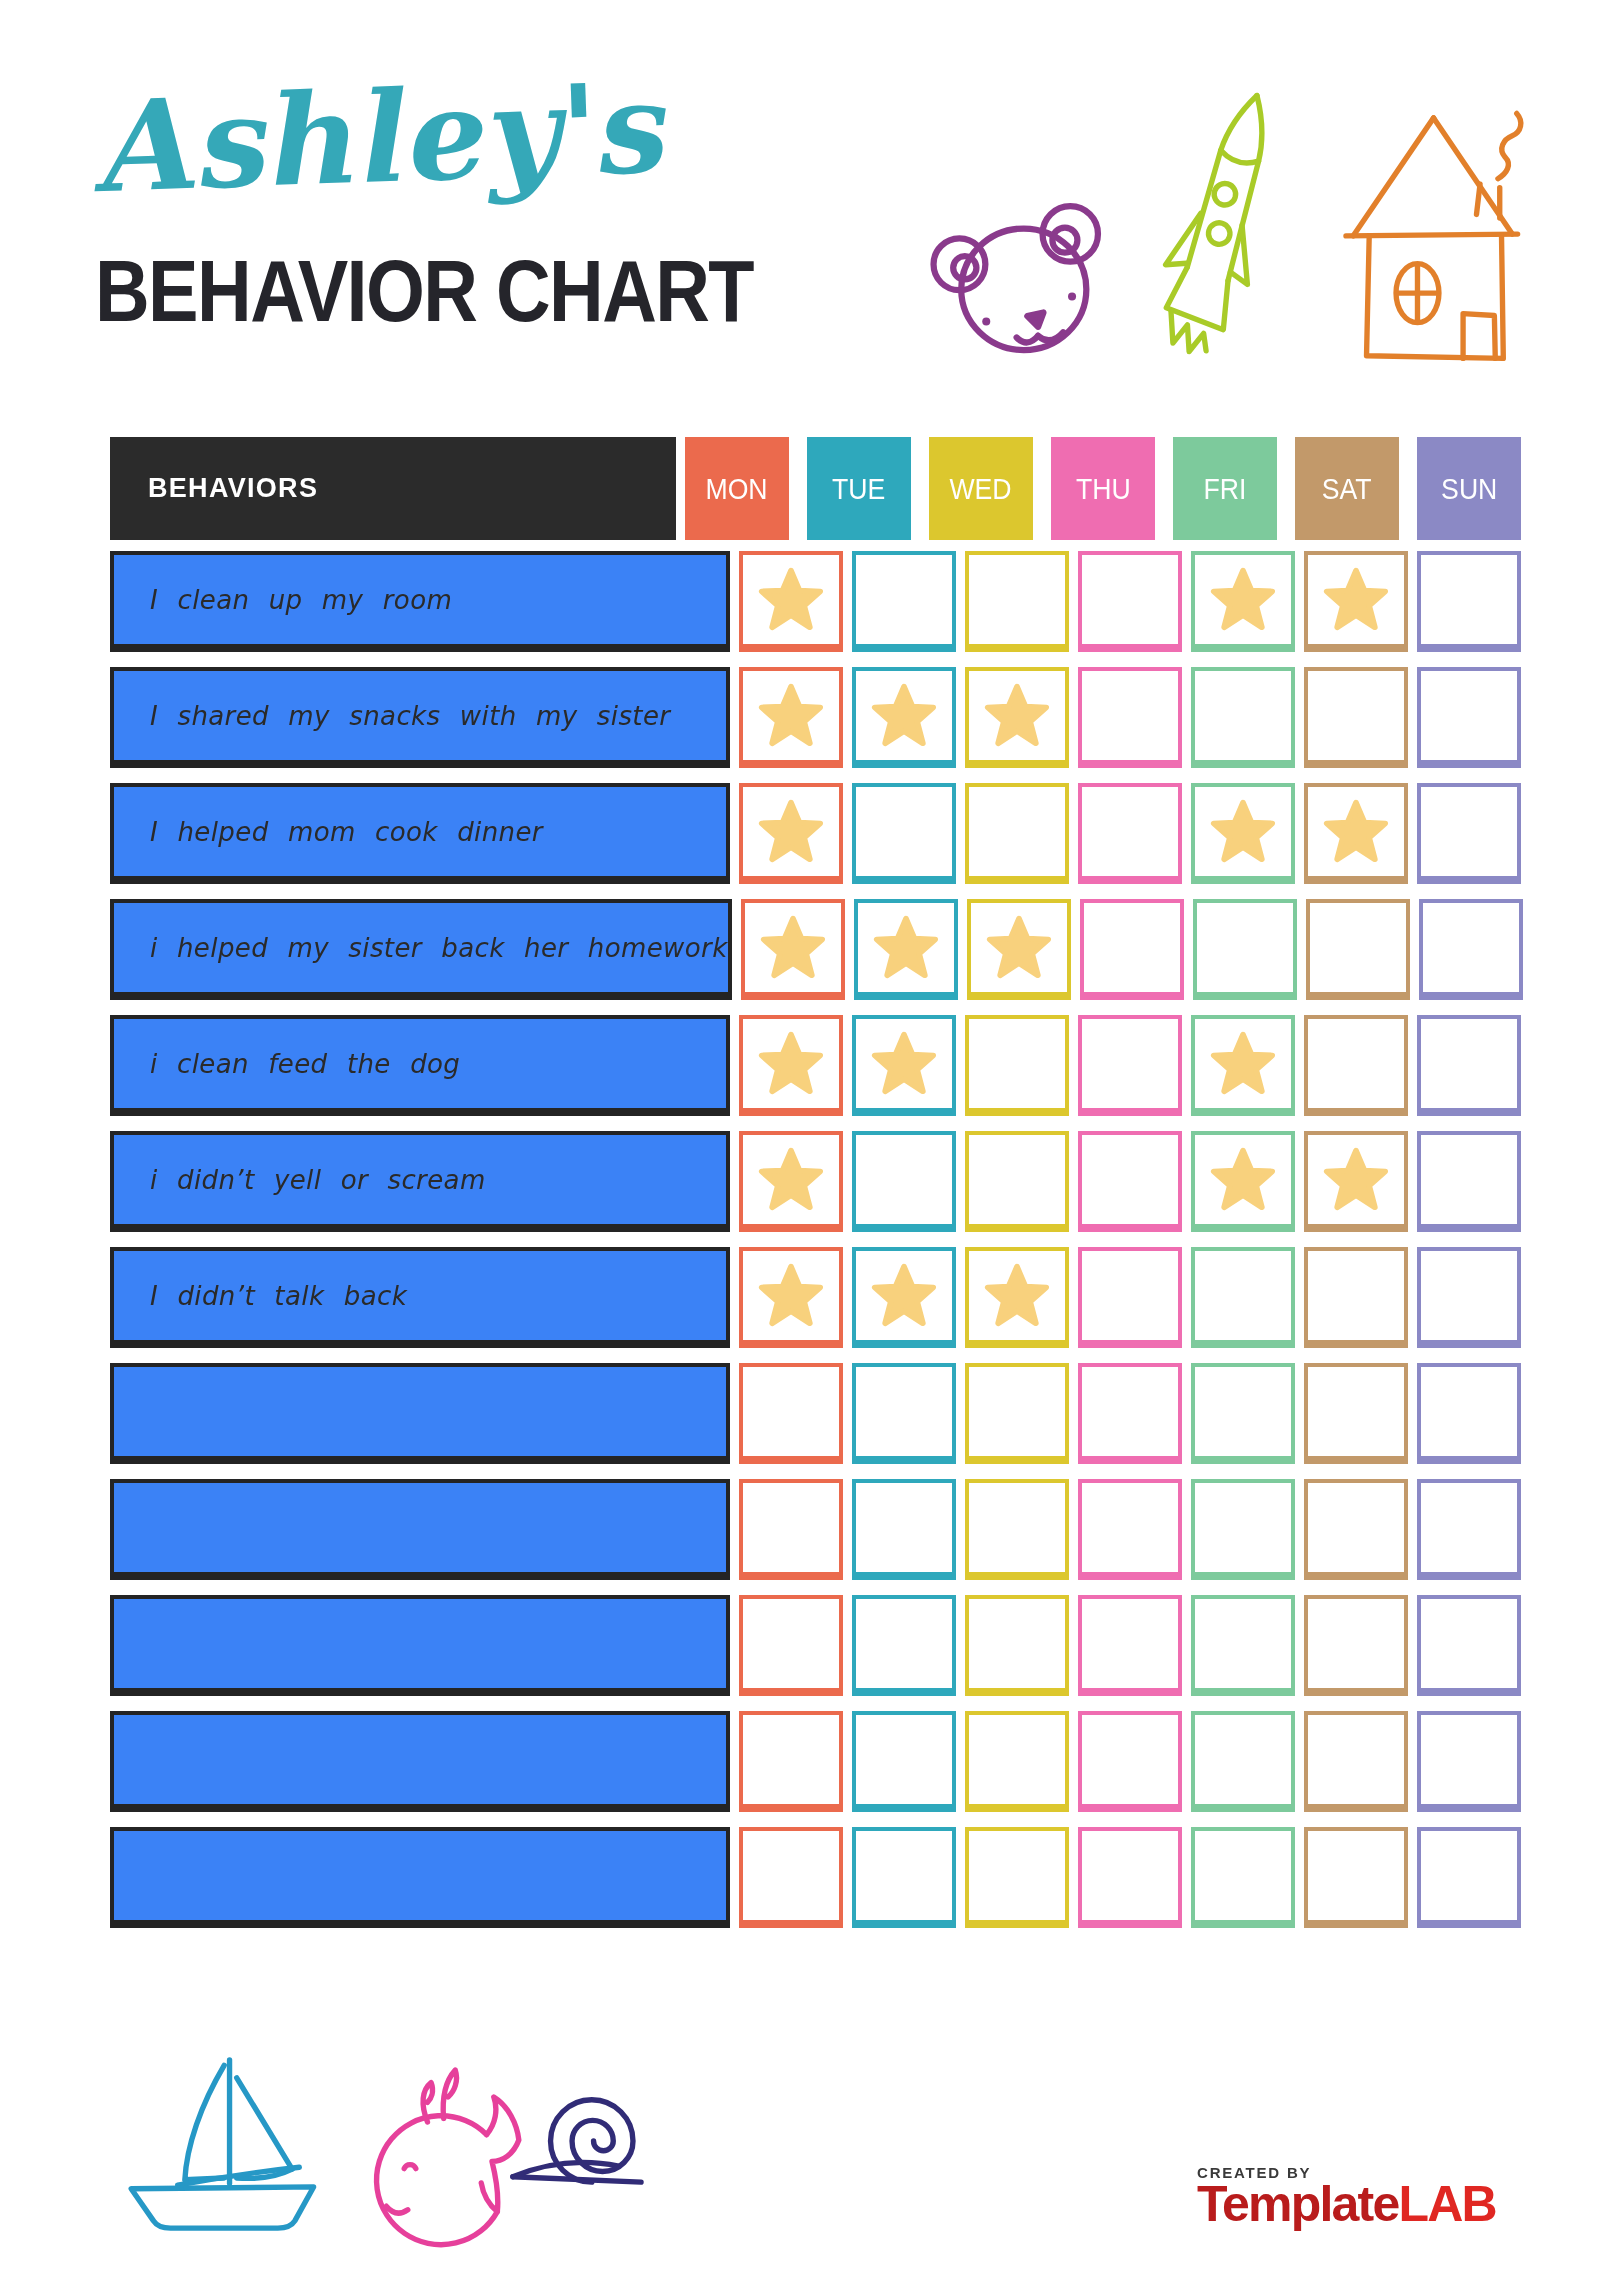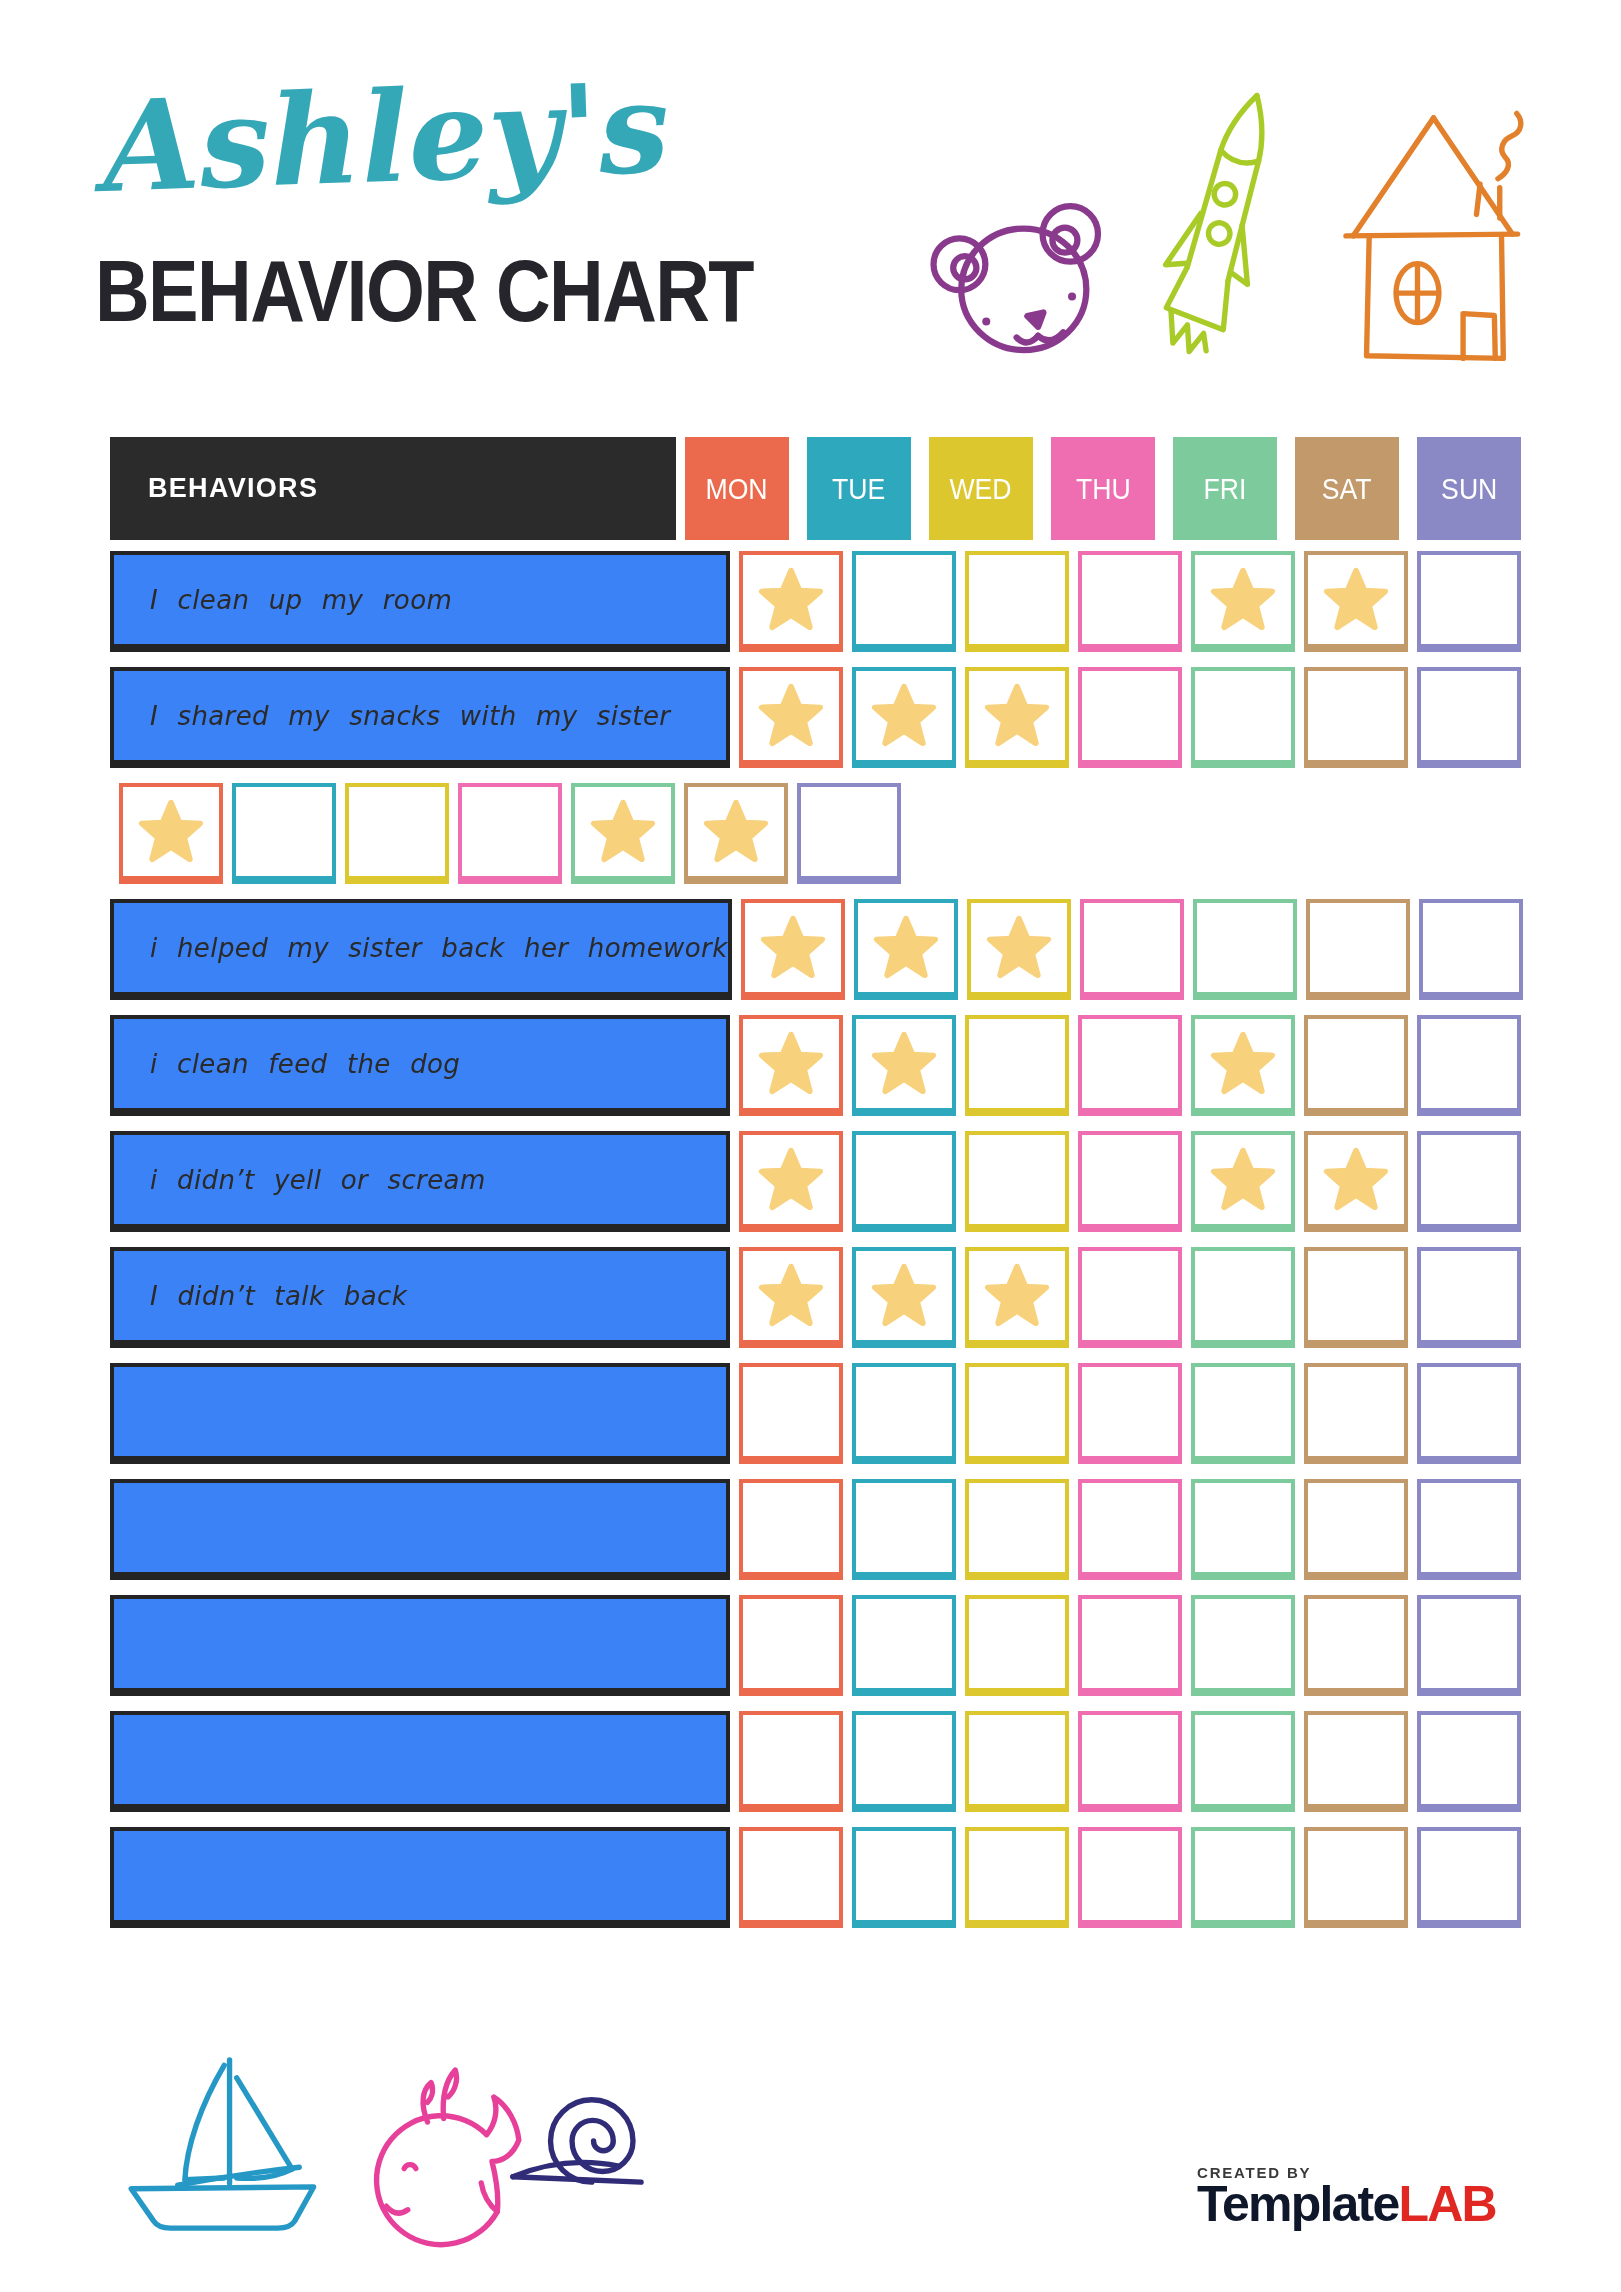--- a/index.html
+++ b/index.html
@@ -185,20 +185,21 @@
               </svg>
             </span>
           </div>
           <div class="cell" style="border-color: rgb(239, 109, 177);"></div>
           <div class="cell" style="border-color: rgb(125, 202, 156);"></div>
           <div class="cell" style="border-color: rgb(194, 153, 106);"></div>
           <div class="cell" style="border-color: rgb(139, 137, 197);"></div>
         </div>
       </div>
       <div class="row">
+        <div class="row-label">I helped mom cook dinner</div>
         <div class="cells">
           <div class="cell" style="border-color: rgb(235, 106, 77);">
             <span class="star-icon">
               <svg width="68" height="66" viewBox="0 0 72 70">
                 <polygon points="36,5 45,26 67,27 50,42 56,65 36,52 16,65 22,42 5,27 27,26" fill="#F8D17D" stroke="#F8D17D" stroke-width="6" stroke-linejoin="round"></polygon>
               </svg>
             </span>
           </div>
           <div class="cell" style="border-color: rgb(46, 168, 188);"></div>
           <div class="cell" style="border-color: rgb(220, 199, 46);"></div>
@@ -425,17 +426,17 @@
   <div class="doodle" style="left: 502px; top: 2080px; width: 184px; height: 121px; color: rgb(49, 44, 119);">
     <svg viewBox="0 0 205 135" fill="none" stroke="currentColor" stroke-width="6" stroke-linecap="round" stroke-linejoin="round">
       <path d="M12 108 C50 92 90 88 130 96"></path>
       <path d="M12 108 L155 114"></path>
       <path d="M100 114 a46 46 0 1 1 46 -46 a34 34 0 1 1 -68 0 a23 23 0 1 1 46 0 a11 11 0 1 1 -22 0"></path>
     </svg>
   </div>
 
   <div class="logo">
     <div class="logo-createdby">CREATED BY</div>
-    <div class="logo-brand"><span style="color: #0f172a;">Template</span><span style="color: rgb(224, 39, 34);">LAB</span></div>
+    <div class="logo-brand"><span style="color: #b91c1c;">Template</span><span style="color: rgb(224, 39, 34);">LAB</span></div>
   </div>
 
 </div>
 
 
 </body></html>

